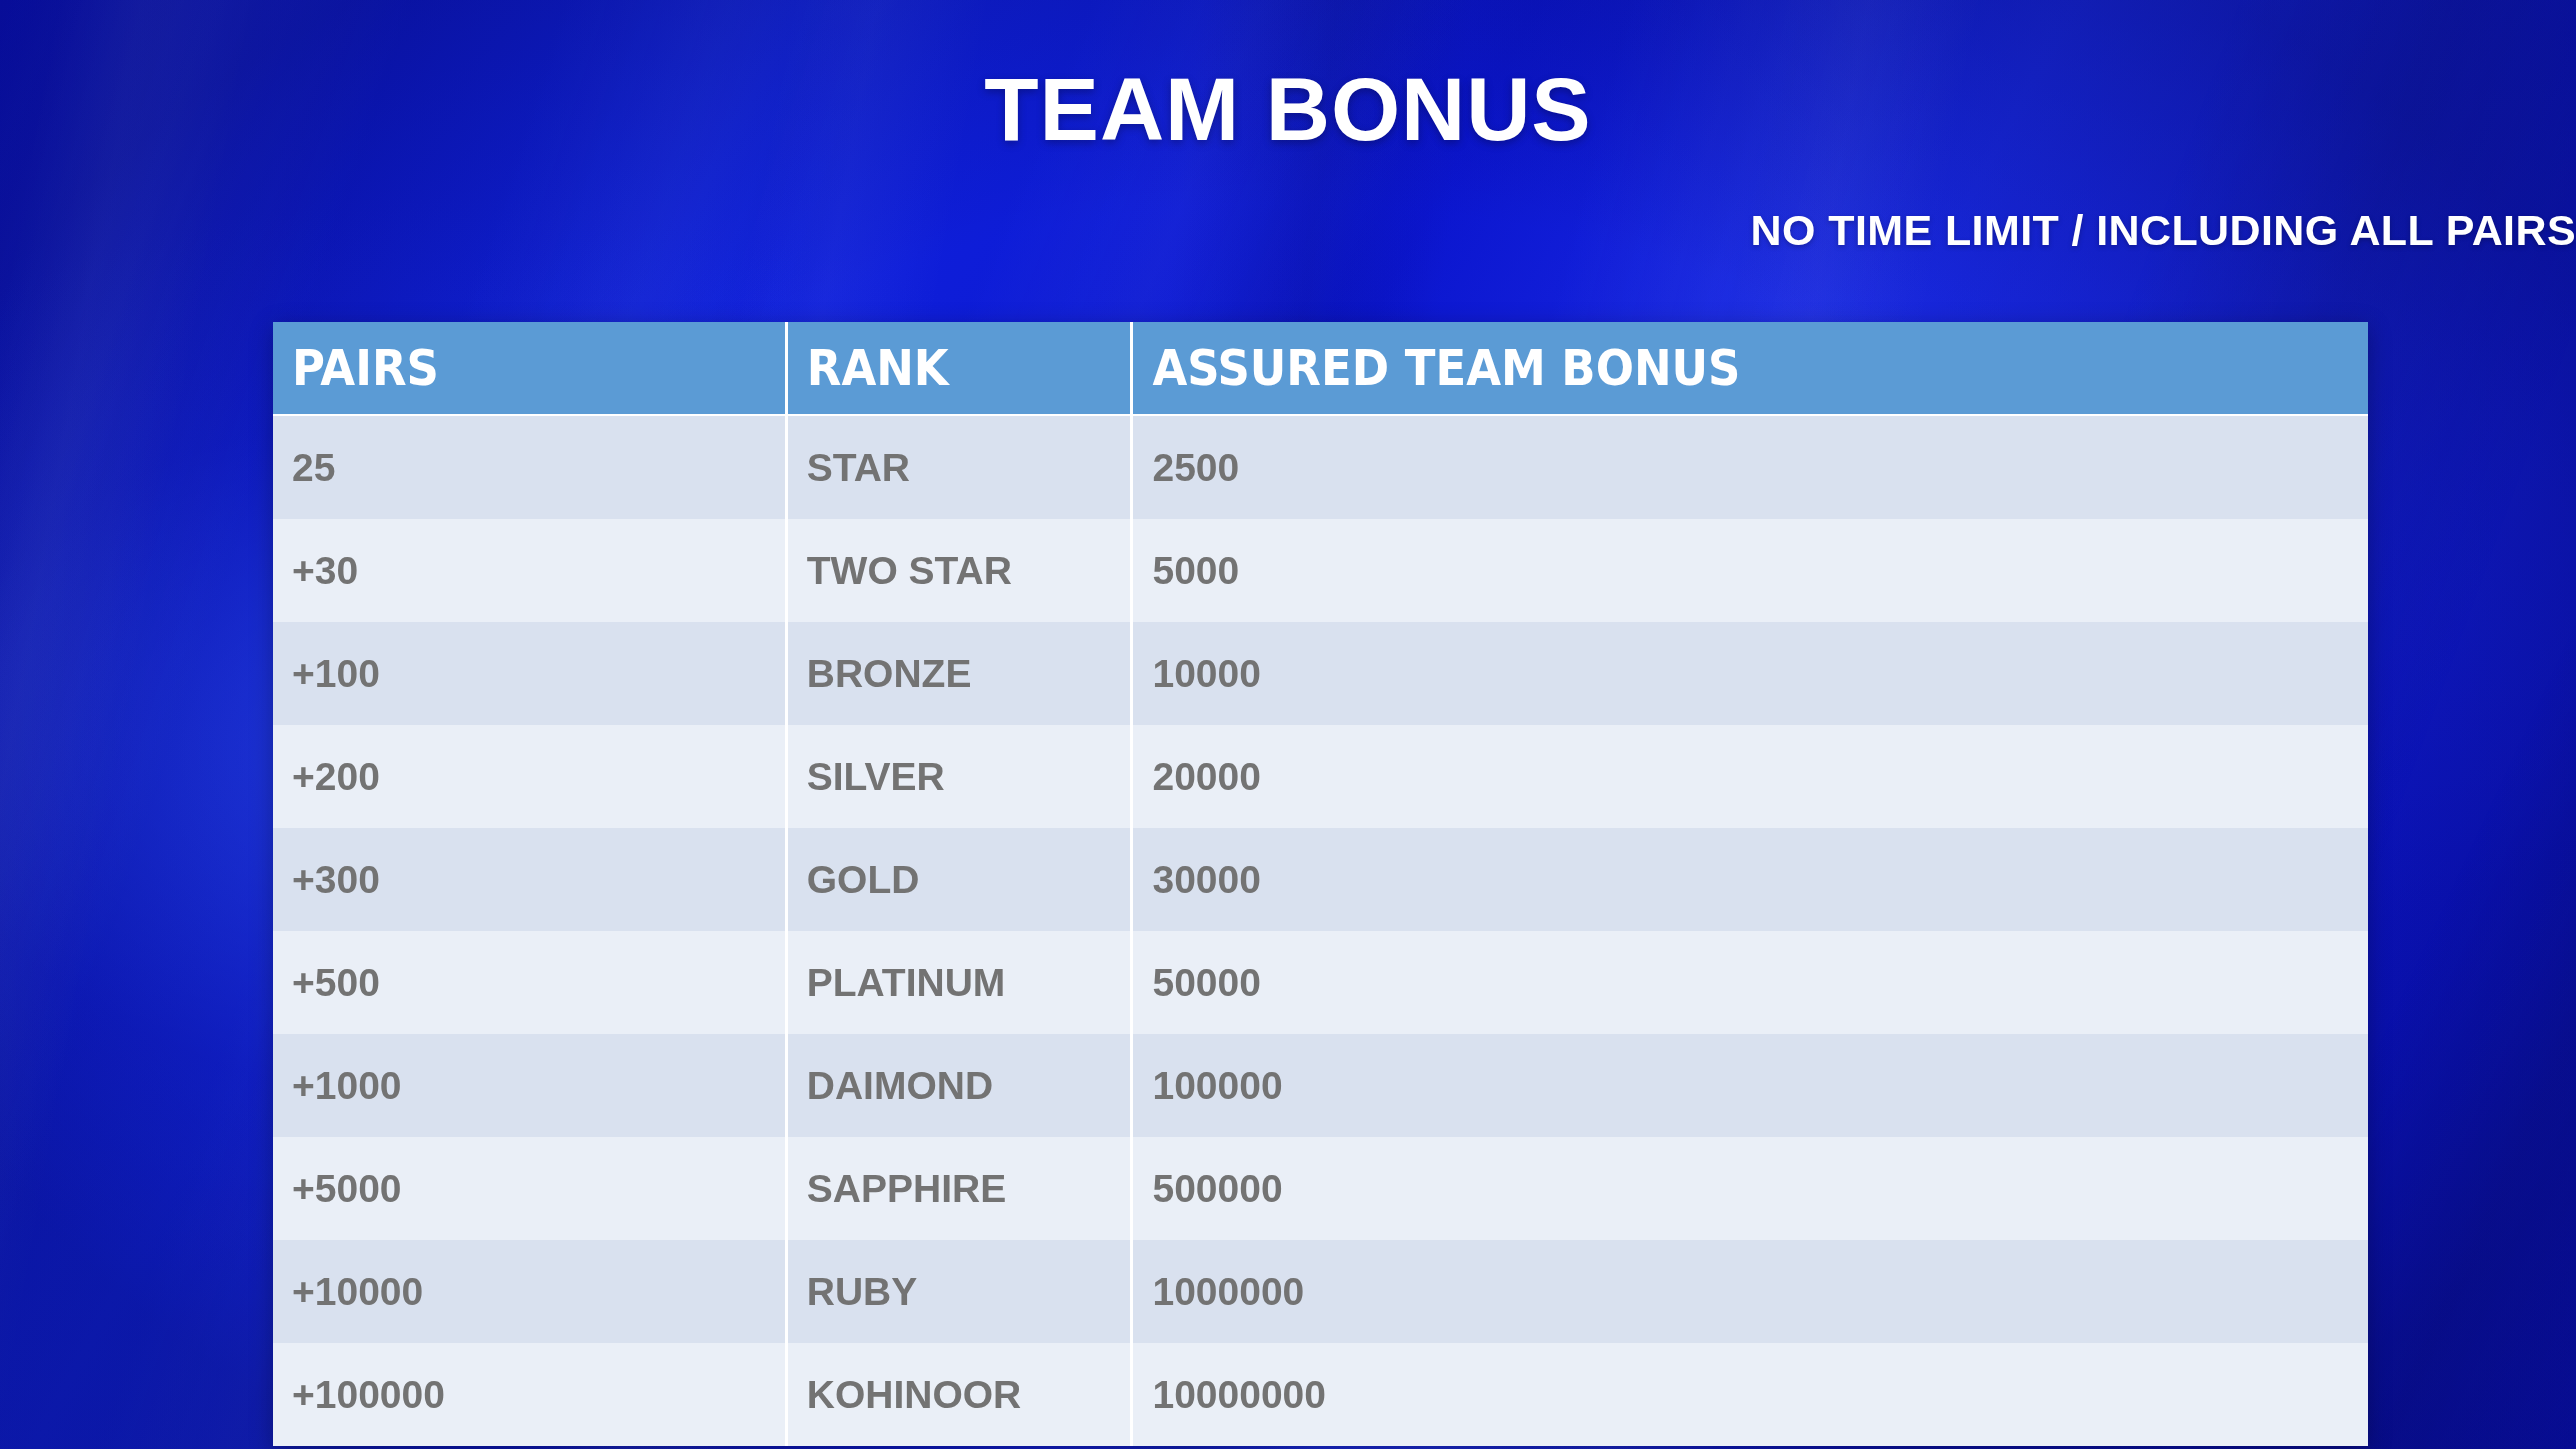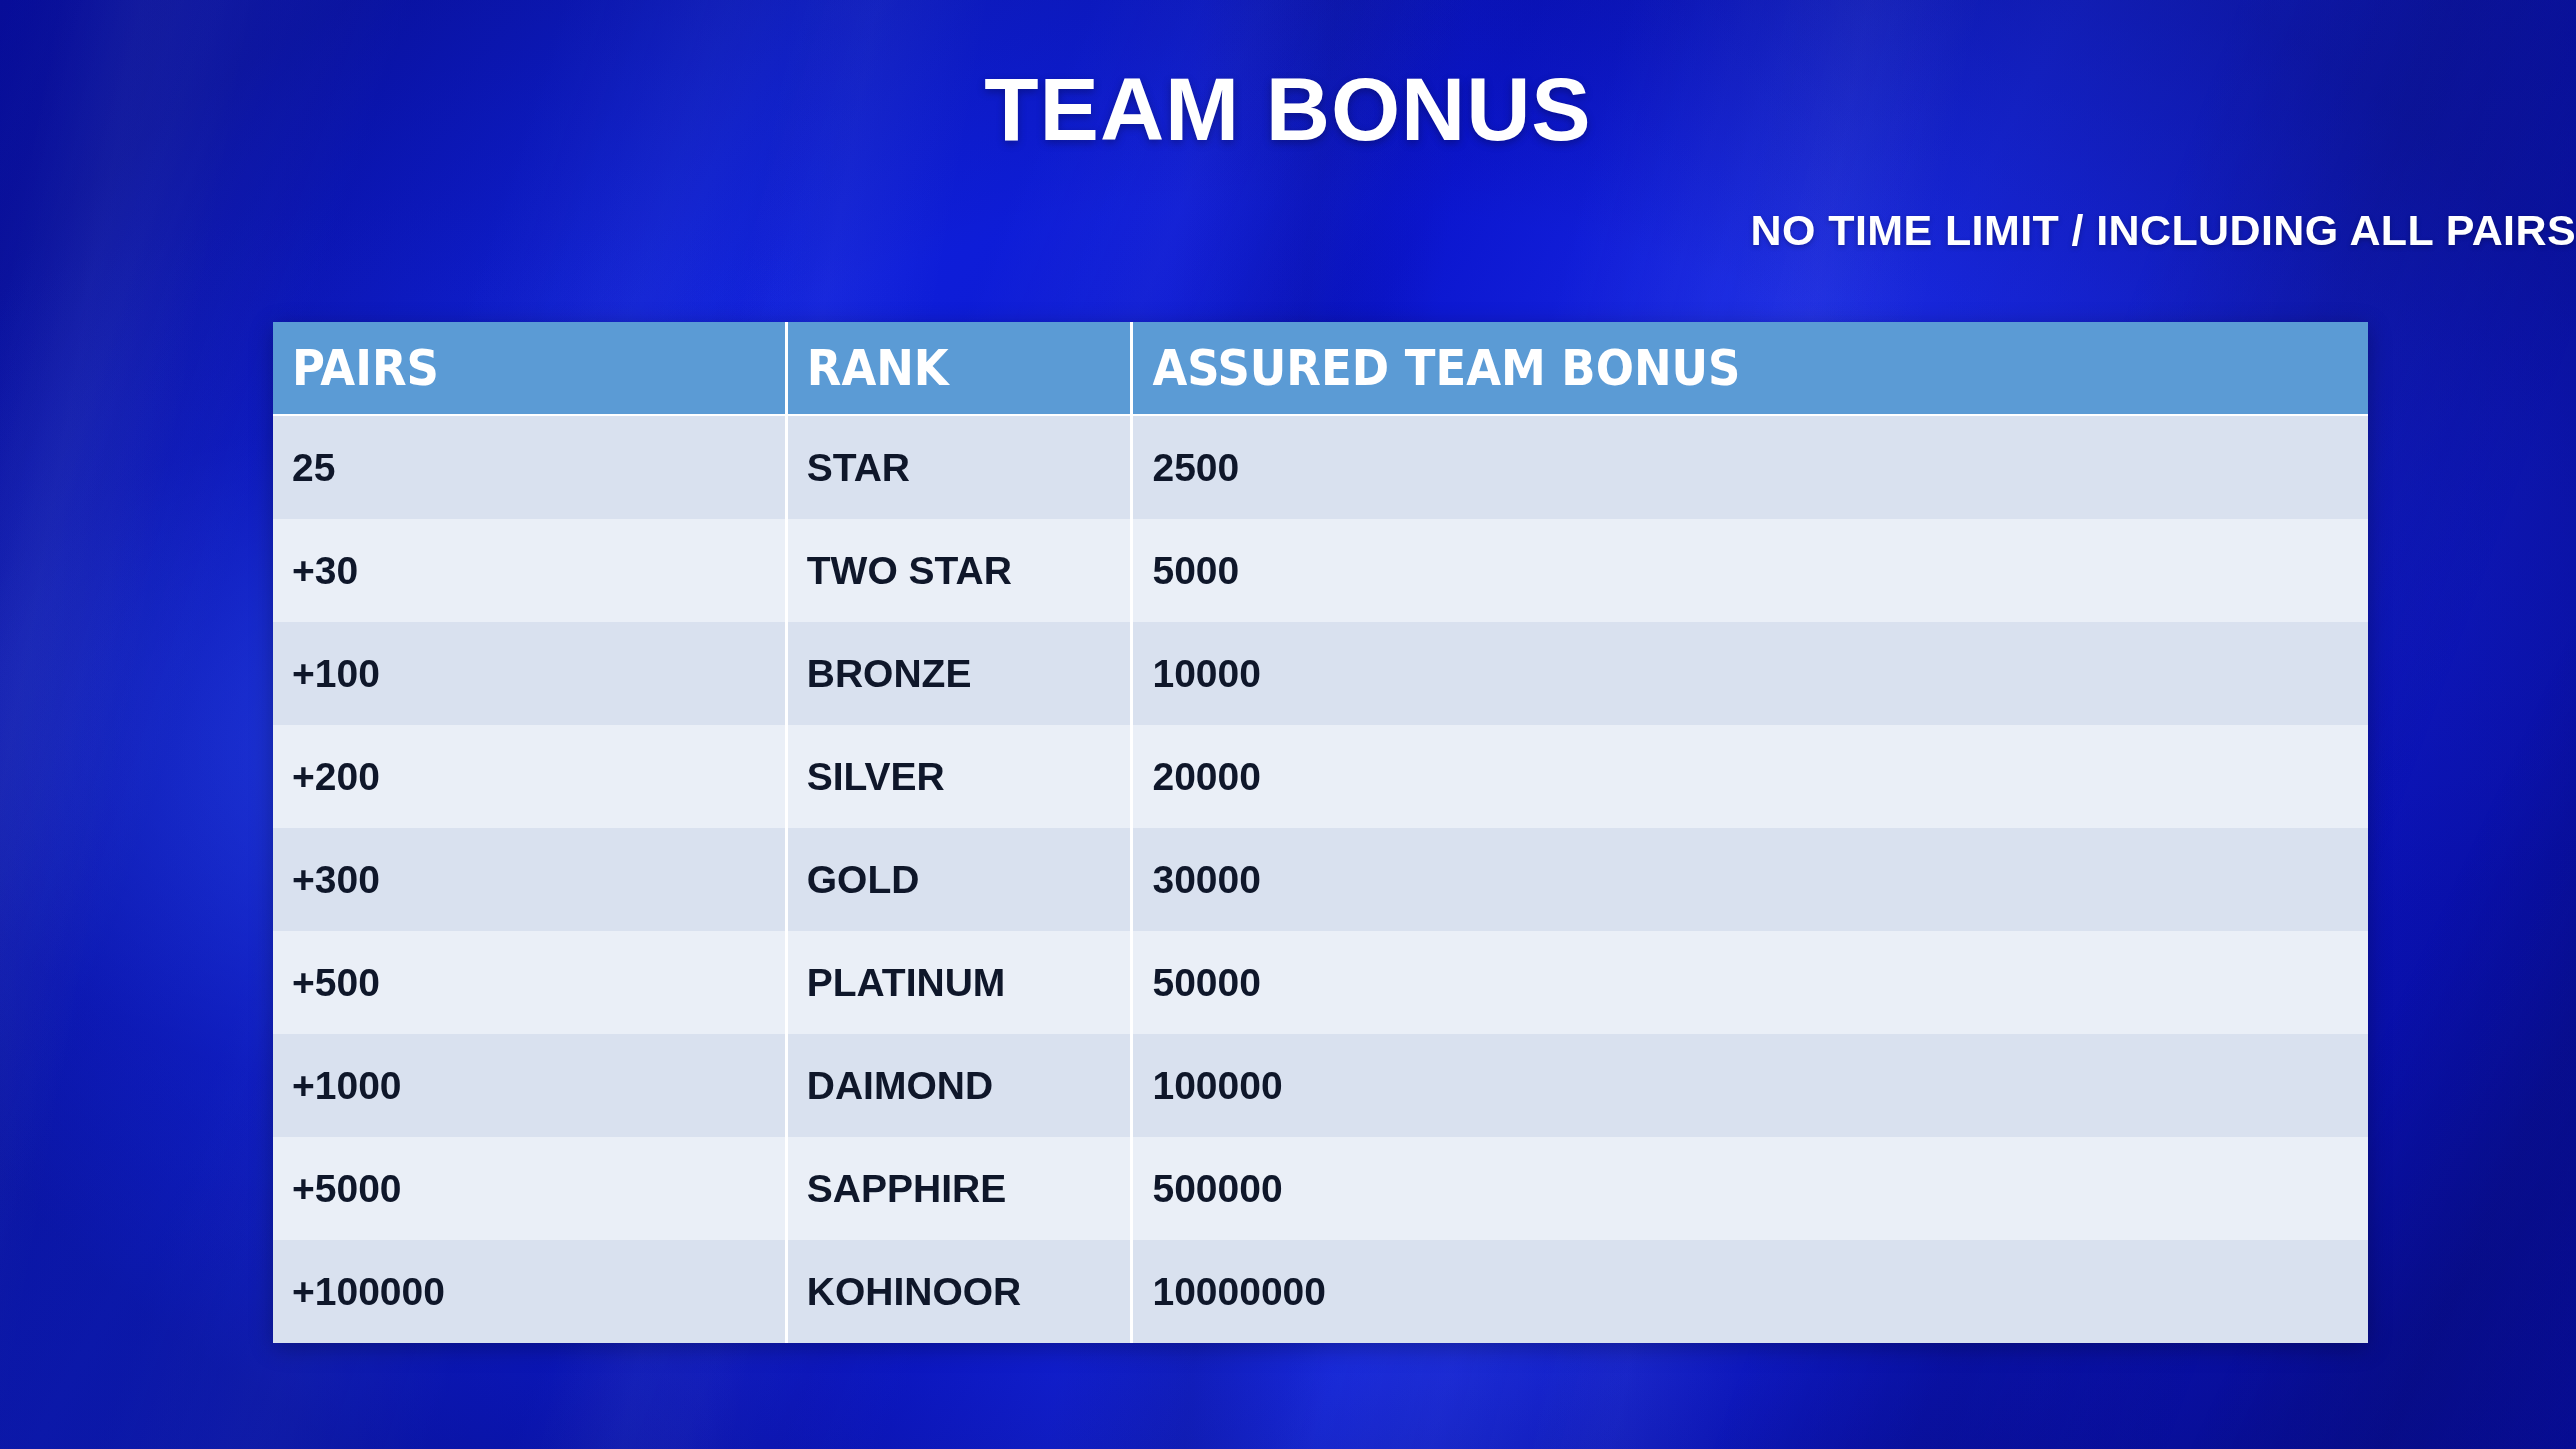--- a/index.html
+++ b/index.html
@@ -124,21 +124,21 @@
     letter-spacing: 0px;
     border-right: 3.4px solid #ffffff;
     border-bottom: 2.6px solid #ffffff;
   }
   table.bonus thead th:last-child { border-right: none; }
 
   table.bonus tbody td {
     height: 87px;
     font-size: 39px;
     font-weight: bold;
-    color: #0f172a;
+    color: #737373;
     border-right: 3.4px solid #ffffff;
   }
   table.bonus tbody td:last-child { border-right: none; }
 
   table.bonus tbody tr:nth-child(odd) td { background: #d9e1ef; }
   table.bonus tbody tr:nth-child(even) td { background: #eaeff7; }
 
   .col-pairs { width: 24.5%; }
   .col-rank { width: 16.5%; }
   .col-bonus { width: 59%; }
@@ -204,20 +204,25 @@
             <td>+1000</td>
             <td>DAIMOND</td>
             <td>100000</td>
           </tr>
           <tr>
             <td>+5000</td>
             <td>SAPPHIRE</td>
             <td>500000</td>
           </tr>
           <tr>
+            <td>+10000</td>
+            <td>RUBY</td>
+            <td>1000000</td>
+          </tr>
+          <tr>
             <td>+100000</td>
             <td>KOHINOOR</td>
             <td>10000000</td>
           </tr>
         </tbody>
       </table>
     </div>
   </div>
 </div>
 

